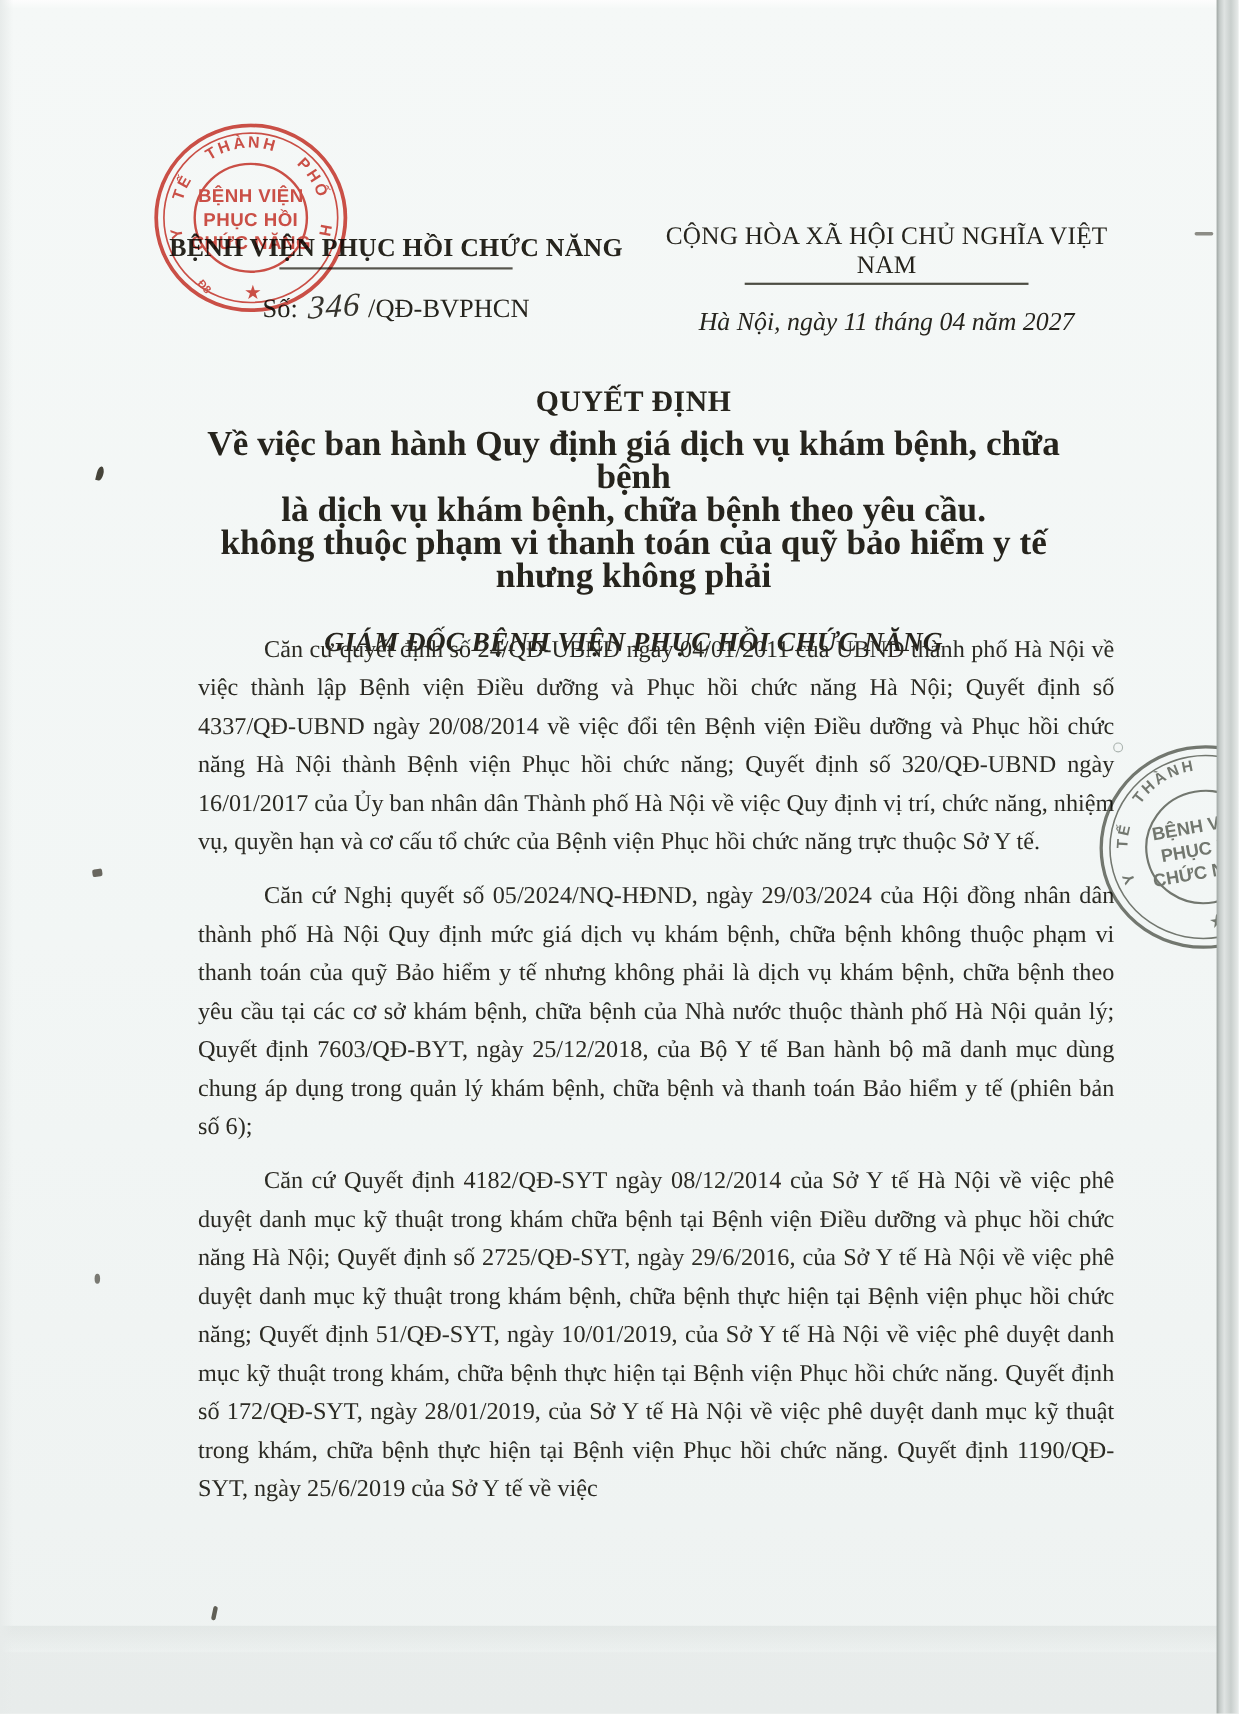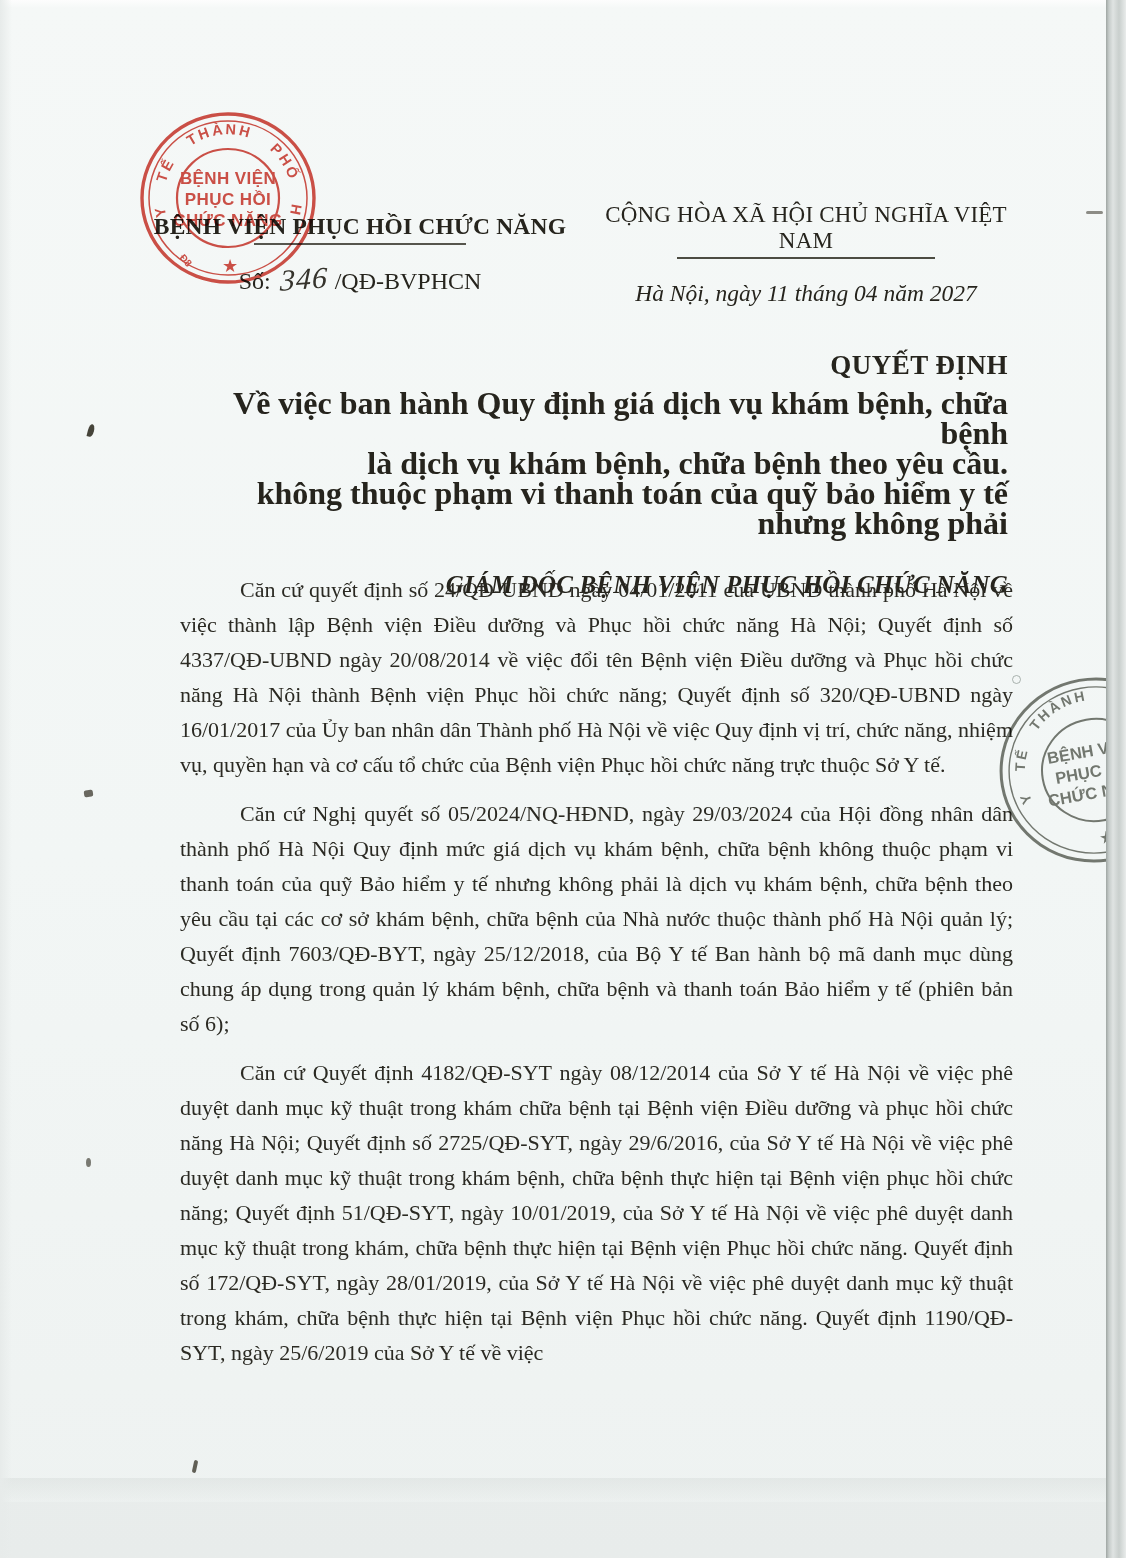--- a/index.html
+++ b/index.html
@@ -33,21 +33,21 @@
   .so-number{display:inline-block;font-style:italic;font-size:30px;letter-spacing:1px;
     transform:rotate(-4deg) skewX(-6deg);margin:0 7px 0 9px;color:#35332c;}
 
   .header-right{position:absolute;left:588px;top:202px;width:436px;text-align:center;z-index:1;}
   .hr-1{font-weight:normal;font-size:23px;letter-spacing:.2px;}
   .hr-2{font-weight:bold;font-size:24px;margin-top:6px;}
   .hr-underline{width:258px;margin:3px auto 0;border-bottom:2.6px solid #3a382f;opacity:.9;}
   .hr-date{margin-top:21px;font-style:italic;font-size:23.5px;}
 
   
-  .title-block{position:absolute;left:176px;top:350px;width:832px;text-align:right;z-index:1;}
+  .title-block{position:absolute;left:160px;top:350px;width:832px;text-align:center;z-index:1;}
   .t-heading{font-weight:bold;font-size:27px;letter-spacing:.5px;}
   .t-sub{font-weight:bold;font-size:32px;line-height:30px;margin-top:7px;}
   .t-authority{font-weight:bold;font-size:25px;margin-top:33px;letter-spacing:.2px;font-style:italic;}
 
   
   .body-text{position:absolute;left:180px;top:572px;width:833px;z-index:1;}
   .body-text p{
     font-size:22px;line-height:35px;text-align:justify;text-indent:60px;
     margin:0 0 14px 0;color:#2b2a23;
   }

